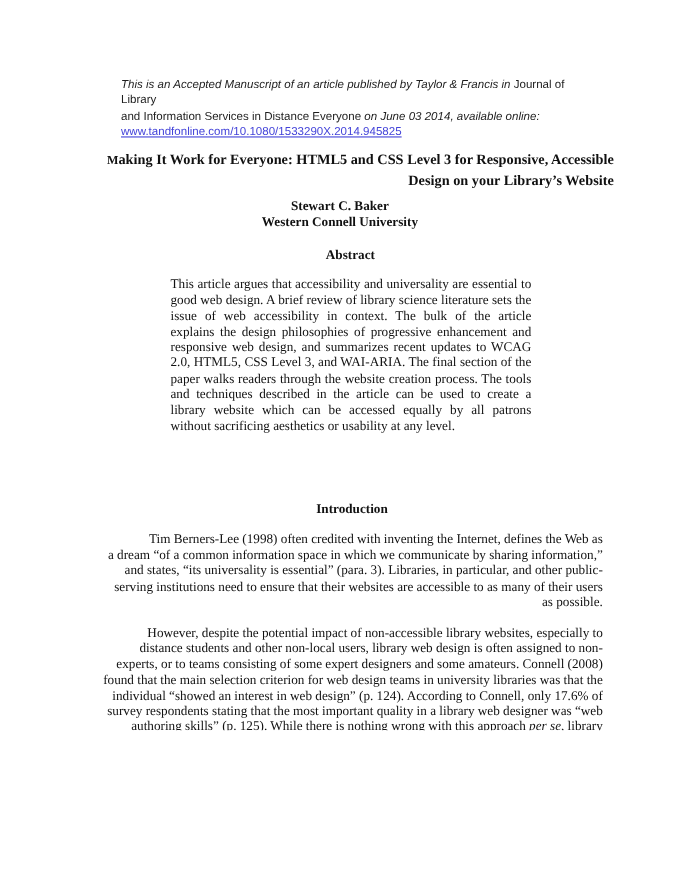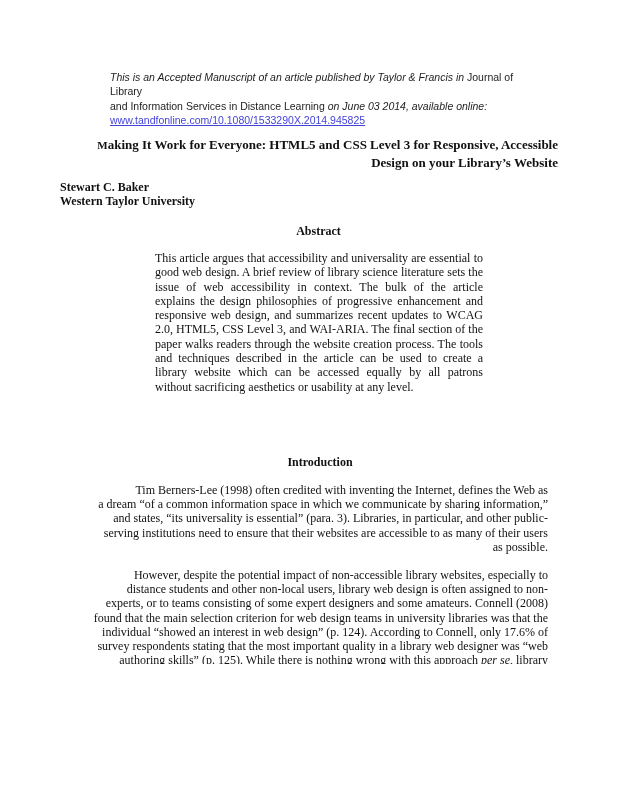--- a/index.html
+++ b/index.html
@@ -44,20 +44,21 @@
     line-height: 18px;
     margin: 0 auto;
     width: 498px;
   }
   .paper-title::first-letter { font-size: 11px; }
   .author-block {
     position: absolute;
     left: 60px;
     top: 180px;
     width: 498px;
+    text-align: center;
     font-size: 12px;
     font-weight: bold;
     line-height: 14px;
     font-family: Liberation Serif, serif;
   }
 
   
   .section-heading {
     font-size: 12px;
     font-weight: bold;
@@ -98,31 +99,31 @@
   }
   .it { font-style: italic; }
 </style>
 </head>
 <body>
 
 <div class="page">
 
   <div class="notice">
     <span class="it">This is an Accepted Manuscript of an article published by Taylor &amp; Francis in </span><span>Journal of Library</span><br>
-    <span>and Information Services in Distance Learning </span><span class="it">on June 03 2014, available online:</span><br>
+    <span>and Information Services in Distance Everyone </span><span class="it">on June 03 2014, available online:</span><br>
     <a href="#" style="color: rgb(67, 67, 217);">www.tandfonline.com/10.1080/1533290X.2014.945825</a>
   </div>
 
   <div class="title-block">
     <div class="paper-title">Making It Work for Everyone: HTML5 and CSS Level 3 for Responsive, Accessible Design on your Library’s Website</div>
   </div>
 
   <div class="author-block">
     <div>Stewart C. Baker</div>
-    <div>Western Taylor University</div>
+    <div>Western Connell University</div>
   </div>
 
   <div class="abstract-block">
     <div class="section-heading">Abstract</div>
     <div class="abstract-body">This article argues that accessibility and universality are essential to good web design.  A brief review of library science literature sets the issue of web accessibility in context.  The bulk of the article explains the design philosophies of progressive enhancement and responsive web design, and summarizes recent updates to WCAG 2.0, HTML5, CSS Level 3, and WAI-ARIA.  The final section of the paper walks readers through the website creation process.  The tools and techniques described in the article can be used to create a library website which can be accessed equally by all patrons without sacrificing aesthetics or usability at any level.</div>
   </div>
 
   <div class="intro-block">
     <div class="section-heading">Introduction</div>
     <p>Tim Berners-Lee (1998) often credited with inventing the Internet, defines the Web as a dream “of a common information space in which we communicate by sharing information,” and states, “its universality is essential” (para. 3).  Libraries, in particular, and other public-serving institutions need to ensure that their websites are accessible to as many of their users as possible.</p>

